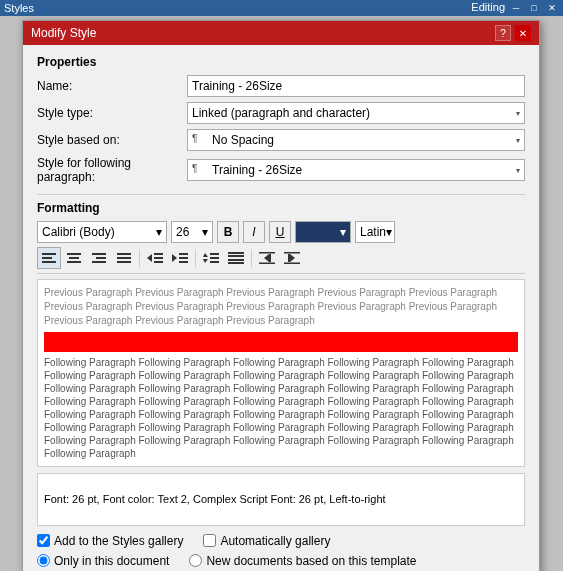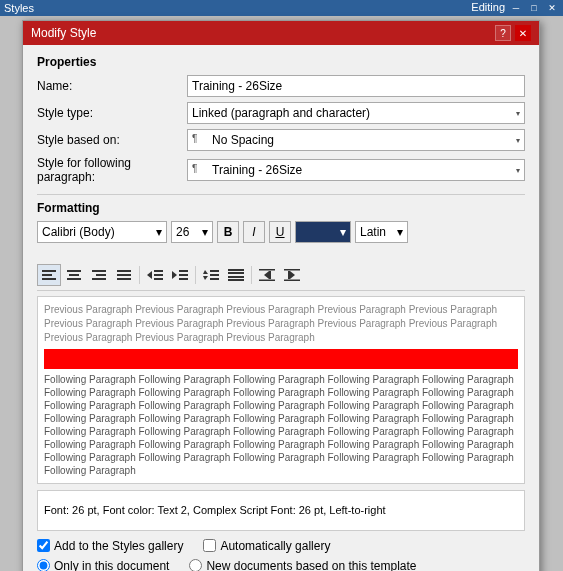--- a/index.html
+++ b/index.html
@@ -128,21 +128,21 @@
     
     .divider { border: none; border-top: 1px solid #ccc; margin: 6px 0; }
 
     
     .formatting-section { margin-bottom: 6px; }
 
     .format-row1 {
       display: flex;
       align-items: center;
       gap: 4px;
-      margin-bottom: 21px;
+      margin-bottom: 4px;
     }
     .font-select {
       width: 130px;
       height: 22px;
       border: 1px solid #aaa;
       background: white;
       display: flex;
       align-items: center;
       justify-content: space-between;
       padding: 0 4px;
@@ -176,21 +176,21 @@
       width: 56px; height: 22px;
       border: 1px solid #aaa;
       background: #1f3864;
       display: flex;
       align-items: center;
       justify-content: space-between;
       padding: 0 4px;
       cursor: pointer;
     }
     .lang-select {
-      width: 53px;
+      width: 40px;
       height: 22px;
       border: 1px solid #aaa;
       background: white;
       display: flex;
       align-items: center;
       justify-content: space-between;
       padding: 0 4px;
       cursor: pointer;
     }
 
@@ -244,21 +244,21 @@
       color: #555;
       line-height: 1.3;
     }
 
     
     .style-info {
       font-size: 11px;
       color: #000;
       border: 1px solid #ccc;
       background: white;
-      padding: 11px 6px;
+      padding: 17px 6px;
       margin-bottom: 8px;
       line-height: 1.5;
     }
 
     
     .options-row {
       display: flex;
       gap: 20px;
       margin-bottom: 6px;
       align-items: center;

